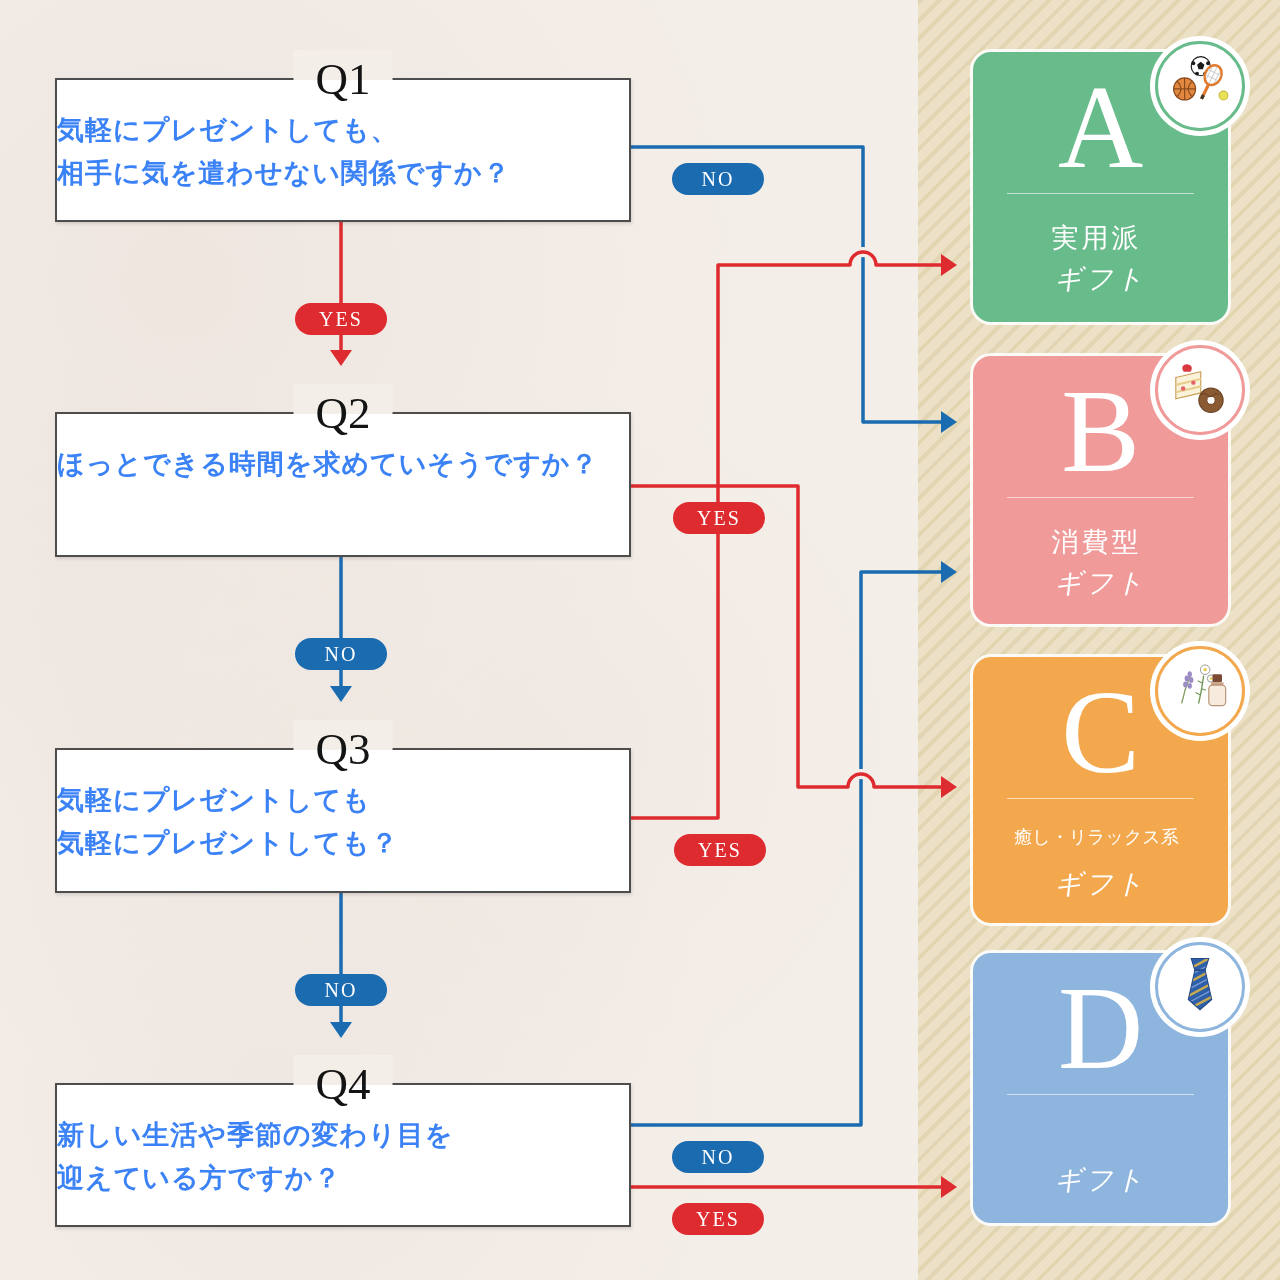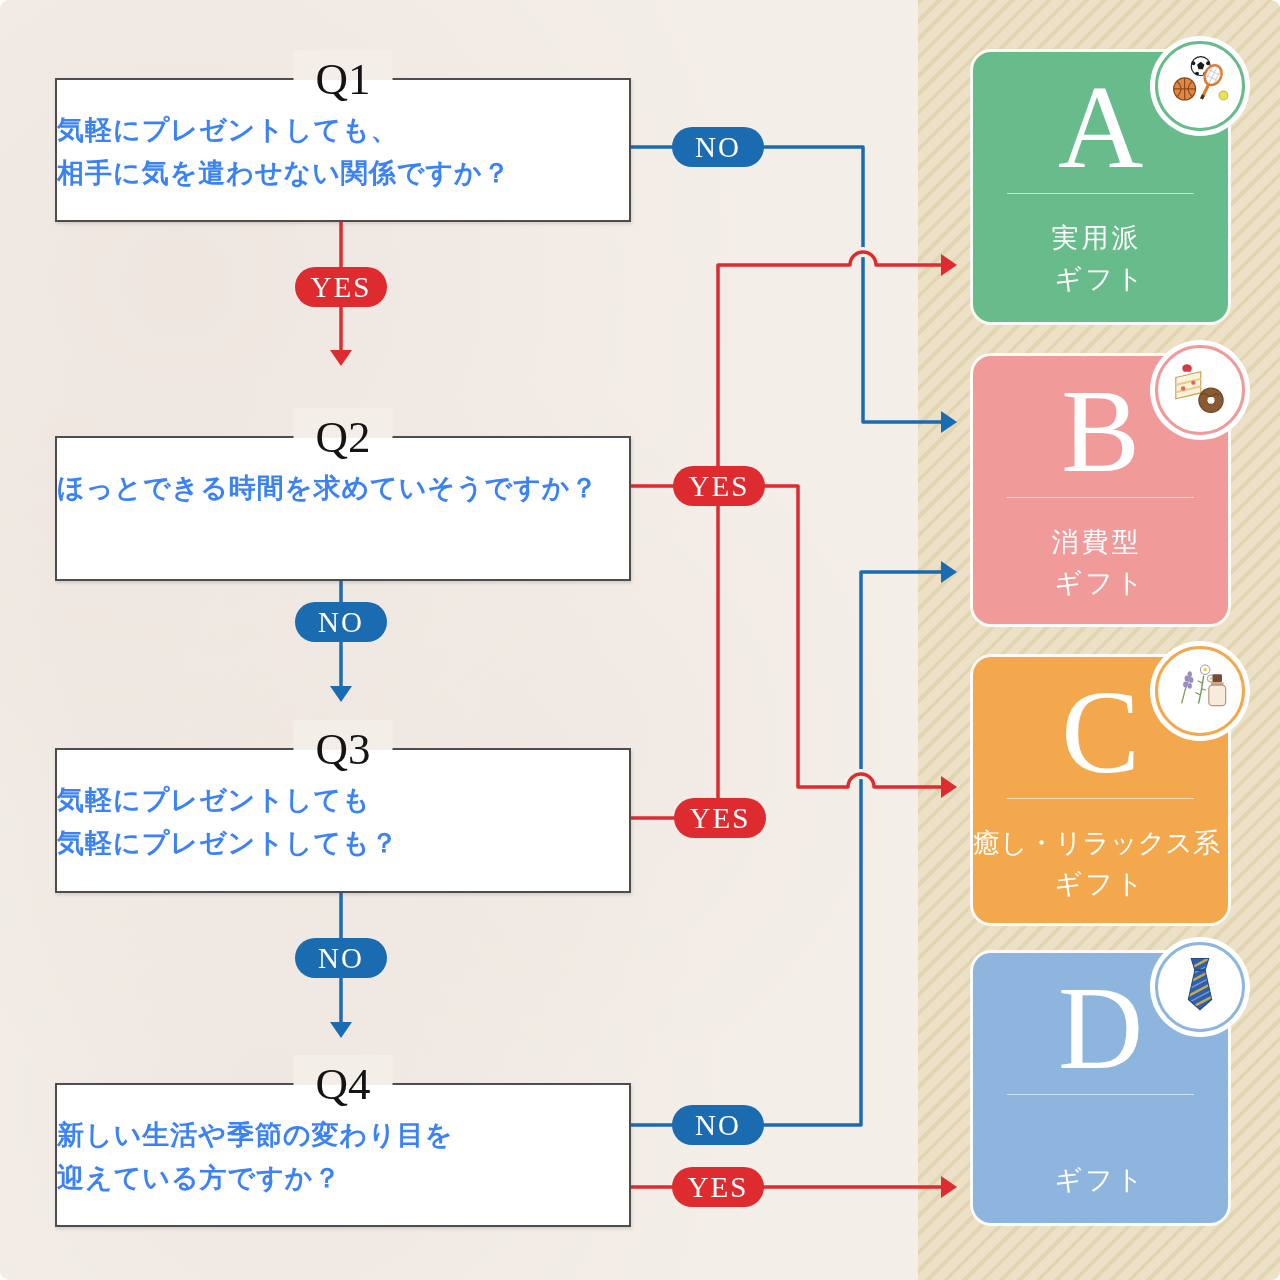--- a/index.html
+++ b/index.html
@@ -5,51 +5,50 @@
   html,body{margin:0;padding:0;}
   body{font-family:"Liberation Serif","DejaVu Serif",serif;}
   #stage{
     position:relative;width:1280px;height:1280px;overflow:hidden;
     background:
       radial-gradient(circle at 14% 22%, rgba(214,194,184,.20), transparent 38%),
       radial-gradient(circle at 42% 58%, rgba(219,204,192,.16), transparent 34%),
       radial-gradient(circle at 22% 86%, rgba(205,188,176,.14), transparent 30%),
       radial-gradient(circle at 8% 55%, rgba(210,196,186,.12), transparent 26%),
       #f4eee9;
-    border-radius: 9px;
   }
   
   #panel{
     position:absolute;left:918px;top:0;width:362px;height:1280px;
     background:repeating-linear-gradient(135deg,#e2d5b2 0 4px,#ece1c6 4px 13px);
   }
   
   #wires{position:absolute;left:0;top:0;z-index:1;}
   
   .qbox{
     position:absolute;left:55px;width:572px;background:#ffffff;
     border:2px solid #4d4d4d;z-index:2;box-shadow:1px 2px 3px rgba(90,80,70,.18);
   }
-  #q1{top:78px;height:140px} #q2{top:436px;height:141px}
+  #q1{top:78px;height:140px} #q2{top:412px;height:141px}
   #q3{top:748px;height:141px} #q4{top:1083px;height:140px}
   .qlabel{
     position:absolute;left:50%;transform:translateX(-50%);top:-30px;
     font-size:45px;line-height:58px;padding:0 22px;color:#141414;
     background:linear-gradient(to bottom,#f4eee9 52%,#ffffff 52%);
     white-space:nowrap;
   }
   .qtext{
     padding-top:29px;text-align:left;font-size:27px;font-weight:600;
     line-height:43px;letter-spacing:1px;color:#3b82f6;white-space:nowrap;
   }
   
   .pill{
-    position:absolute;width:92px;height:40px;border-radius:21px;color:#fff;
+    position:absolute;width:92px;height:32px;border-radius:21px;color:#fff;
     display:flex;align-items:center;justify-content:center;
-    font-size:29px;letter-spacing:2px;z-index:3;
+    font-size:20px;letter-spacing:2px;z-index:3;margin-top:36px;
   }
   .pill.red{background:#dd2b2f}
   .pill.blue{background:#1a6bb0}
   #pill-q1-yes{left:295px;top:267px}
   #pill-q1-no{left:672px;top:127px}
   #pill-q2-yes{left:673px;top:466px}
   #pill-q2-no{left:295px;top:602px}
   #pill-q3-yes{left:674px;top:798px}
   #pill-q3-no{left:295px;top:938px}
   #pill-q4-no{left:672px;top:1105px}
@@ -62,23 +61,23 @@
   #card-a{top:52px;height:270px;background:#68bb8a}
   #card-b{top:356px;height:268px;background:#f09a9a}
   #card-c{top:657px;height:266px;background:#f4a84e}
   #card-d{top:953px;height:270px;background:#8db5dd}
   .letter{position:absolute;top:16px;left:0;right:0;text-align:center;
     font-size:118px;line-height:120px;color:#fff;}
   .divider{position:absolute;top:141px;left:34px;right:34px;height:1px;
     background:rgba(255,255,255,.6);}
   .l1{position:absolute;top:168px;left:0;right:8px;text-align:center;
     font-size:27px;letter-spacing:3px;color:#fff;white-space:nowrap;}
-  .l1.long{font-size:27px;letter-spacing:0;}
+  .l1.long{font-size:18px;letter-spacing:0;}
   .l2{position:absolute;top:209px;left:0;right:0;text-align:center;
-    font-size:27px;letter-spacing:3px;color:#fff;white-space:nowrap;}
+    font-size:27px;letter-spacing:3px;color:#fff;white-space:nowrap;font-style:italic;}
   
   .badge{
     position:absolute;top:-11px;right:-17px;width:84px;height:84px;border-radius:50%;
     background:#fff;box-shadow:0 0 0 5px #fff;
     display:flex;align-items:center;justify-content:center;z-index:4;
   }
   #card-a .badge{border:3px solid #68bb8a}
   #card-b .badge{border:3px solid #f09a9a}
   #card-c .badge{border:3px solid #f4a84e}
   #card-d .badge{border:3px solid #8db5dd}

